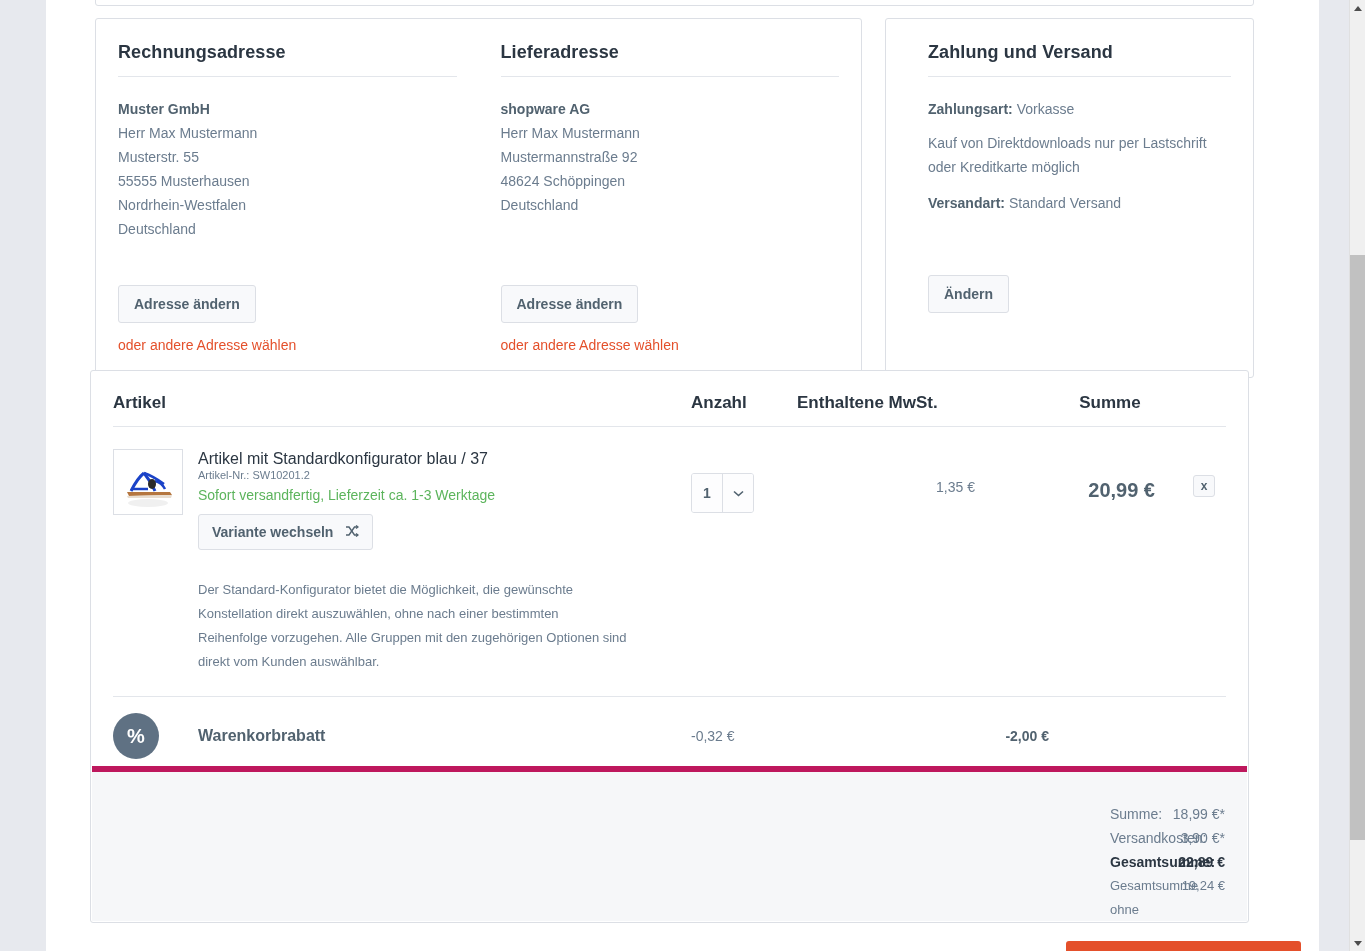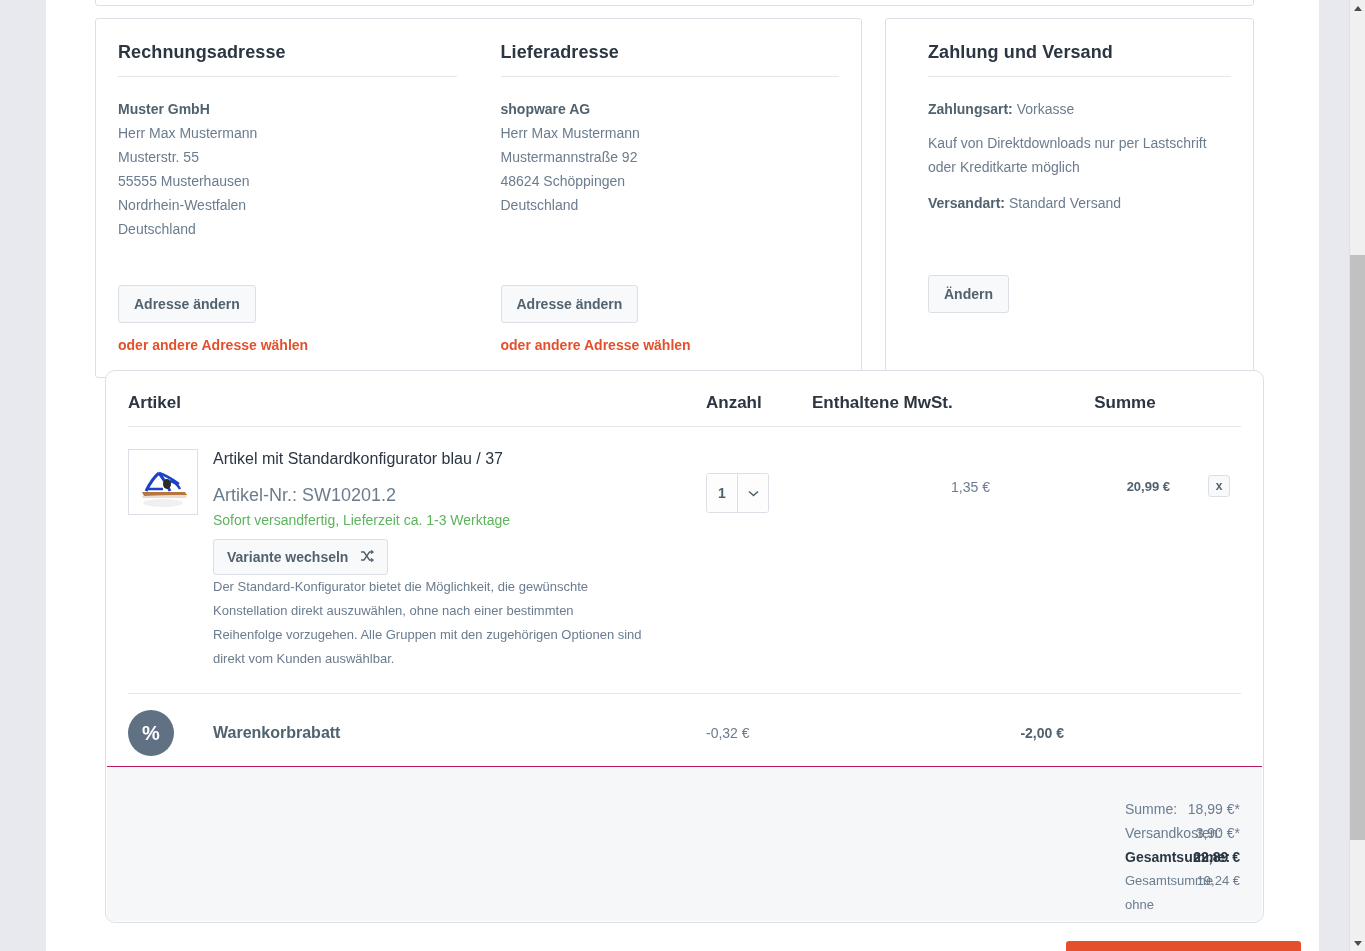--- a/index.html
+++ b/index.html
@@ -100,34 +100,33 @@
     font-weight: bold;
     font-size: 14px;
     padding: 9px 15px;
     line-height: 18px;
     cursor: pointer;
     font-family: "Liberation Sans", sans-serif;
   }
   .btn-addr { margin-top: 44px; }
   .link-alt {
     display: block; margin-top: 14px;
-    color: #e4502b; font-size: 14px; text-decoration: none; cursor: pointer; font-weight: bold;
+    color: #e4502b; font-size: 14px; text-decoration: none; cursor: pointer;
   }
   .pay-line {
     font-size: 14px; color: #6b7c8e; line-height: 24px; margin-bottom: 10px;
   }
   .pay-line b { color: #51626f; }
   .pay-note { margin-bottom: 12px; max-width: 300px; }
   .btn-pay { margin-top: 50px; }
 
   
   .art-panel {
-    position: absolute; left: 59px; top: 370px; width: 1159px; height: 553px;
+    position: absolute; left: 44px; top: 370px; width: 1159px; height: 553px;
     overflow: hidden;
-    border-radius: 10px;
   }
   .art-head {
     display: flex; align-items: flex-end;
     padding: 22px 22px 0 22px;
   }
   .art-head .h {
     font-size: 17px; font-weight: bold; color: #2b3642;
   }
   .c-article { width: 578px; }
   .c-qty     { width: 106px; }
@@ -141,28 +140,28 @@
   .art-row { display: flex; padding: 22px 22px 0 22px; }
   .thumb {
     width: 70px; height: 66px; border: 1px solid #dcdfe5; background: #fff;
     flex: 0 0 auto; margin-right: 15px; overflow: hidden;
     display: flex; align-items: center; justify-content: center;
   }
   .art-info { width: 493px; }
   .art-name {
     font-size: 16px; font-weight: normal; color: #2b3642; line-height: 20px;
   }
-  .art-nr { font-size: 18px; color: #6b7c8e; margin-top: 16px; }
+  .art-nr { font-size: 11px; color: #6b7c8e; margin-top: 0; }
   .art-stock { font-size: 14px; color: #5cb45c; margin-top: 6px; }
   .btn-variant {
     margin-top: 11px; padding: 8px 13px;
     display: inline-flex; align-items: center; gap: 12px;
   }
   .art-desc {
-    font-size: 13px; color: #6b7c8e; line-height: 24px; margin-top: 0;
+    font-size: 13px; color: #6b7c8e; line-height: 24px; margin-top: 28px;
     width: 430px;
   }
 
   .qty-wrap { width: 106px; padding-top: 24px; }
   .qty {
     display: inline-flex; border: 1px solid #dcdfe5; border-radius: 3px;
     background: #fff; overflow: hidden;
   }
   .qty .val {
     width: 30px; height: 38px; display: flex; align-items: center;
@@ -173,21 +172,21 @@
     width: 31px; height: 38px; display: flex; align-items: center;
     justify-content: center; border-left: 1px solid #dcdfe5; background: #fdfdfe;
     cursor: pointer;
   }
   .cell-vat {
     width: 178px; text-align: right; padding-top: 30px;
     font-size: 14px; color: #6b7c8e;
   }
   .cell-sum {
     width: 180px; text-align: right; padding-top: 30px;
-    font-size: 13px; font-weight: bold; color: #51626f;
+    font-size: 20px; font-weight: bold; color: #51626f;
   }
   .cell-del { width: 60px; text-align: right; padding-top: 26px; }
   .btn-del {
     display: inline-flex; align-items: center; justify-content: center;
     width: 22px; height: 22px; border: 1px solid #dcdfe5; border-radius: 3px;
     background: #f8f9fb; color: #51626f; font-size: 12px; font-weight: bold;
     cursor: pointer;
   }
 
   .art-row-rule { margin: 22px 22px 0 22px; border-bottom: 1px solid #e3e6eb; }
@@ -206,21 +205,21 @@
   .disc-vat { width: 178px; font-size: 14px; color: #6b7c8e; }
   .disc-sum {
     width: 180px; text-align: right; font-size: 14px;
     font-weight: bold; color: #51626f;
   }
   .disc-del { width: 60px; }
 
   
   .totals {
     position: absolute; left: 1px; right: 1px; top: 395px; bottom: 1px;
-    background: #f6f7f9; border-top: 1px solid #be185d;
+    background: #f6f7f9; border-top: 6px solid #be185d;
     padding: 30px 22px 0 0;
   }
   .tot-line {
     display: flex; justify-content: flex-end; align-items: baseline;
     font-size: 14px; color: #6b7c8e; line-height: 24px;
   }
   .tot-line .lbl { width: 420px; text-align: left; padding-left: 674px; }
   .tot-line .val { width: 115px; text-align: right; }
   .tot-line.small { font-size: 13px; }
   .tot-line.bold  { color: #2b3642; font-weight: bold; }

